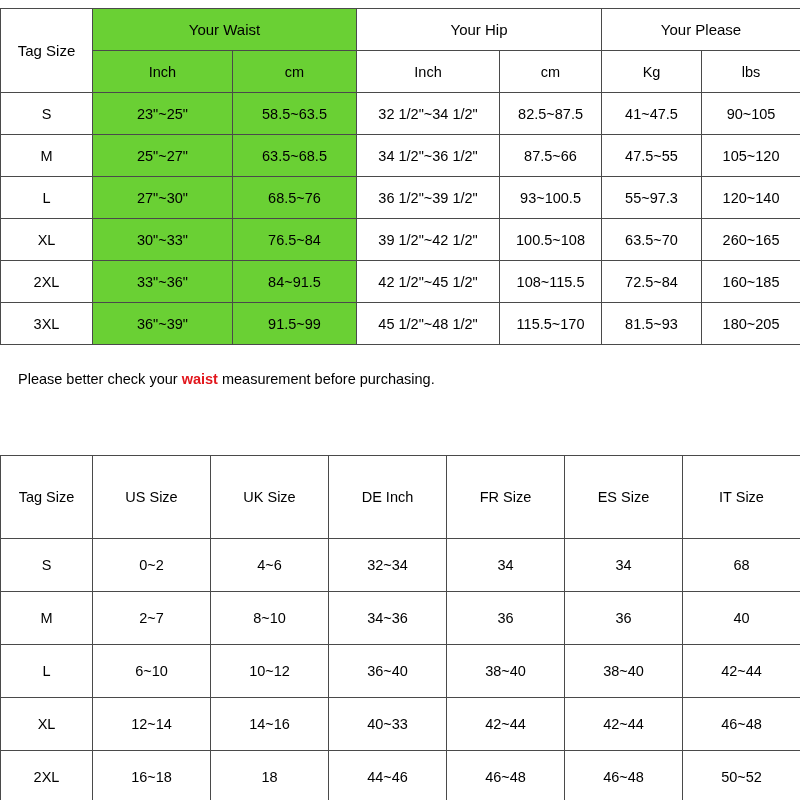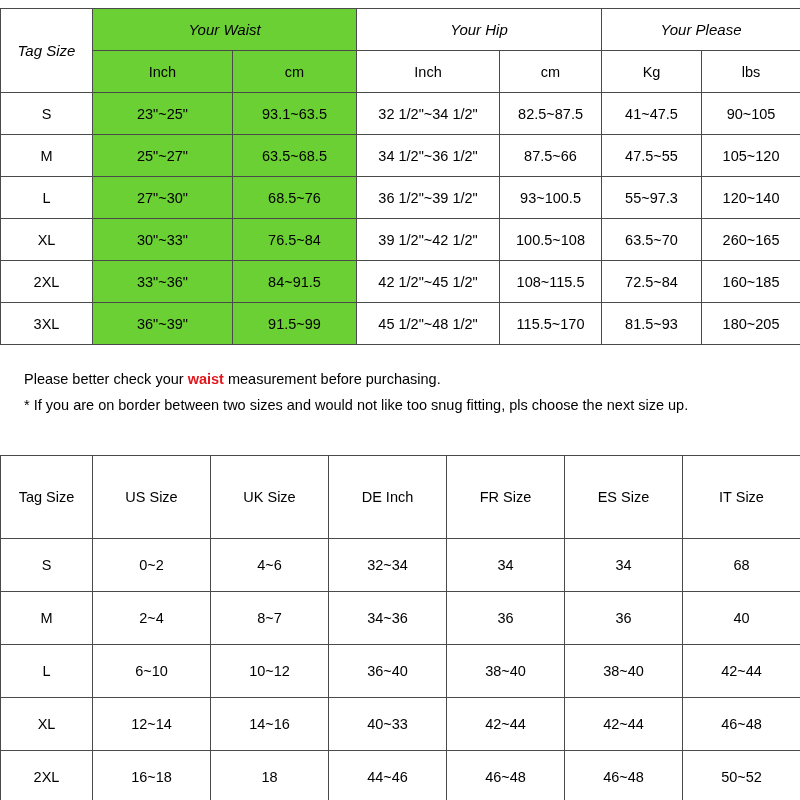--- a/index.html
+++ b/index.html
@@ -48,34 +48,33 @@
     width: 92px;
   }
   #table-one .green {
     background: #6ad034;
   }
   #table-one .green-head {
     background: #6ad034;
   }
   #table-one .hdr {
     font-size: 15px;
-    font-style: italic;
   }
 
   
   .notes {
     position: absolute;
     left: 0px;
     top: 366px;
     width: 800px;
     font-size: 14.5px;
     line-height: 26px;
   }
   .notes .line {
-    padding-left: 24px;
+    padding-left: 18px;
     white-space: nowrap;
   }
   .notes .waist-em {
     color: #e2171d;
     font-weight: bold;
   }
 
   
   #table-two {
     position: absolute;
@@ -119,21 +118,21 @@
         <td class="green-head">cm</td>
         <td>Inch</td>
         <td>cm</td>
         <td>Kg</td>
         <td>lbs</td>
       </tr>
 
       <tr>
         <td>S</td>
         <td class="green">23"~25"</td>
-        <td class="green">93.1~63.5</td>
+        <td class="green">58.5~63.5</td>
         <td>32 1/2"~34 1/2"</td>
         <td>82.5~87.5</td>
         <td>41~47.5</td>
         <td>90~105</td>
       </tr>
       <tr>
         <td>M</td>
         <td class="green">25"~27"</td>
         <td class="green">63.5~68.5</td>
         <td>34 1/2"~36 1/2"</td>
@@ -175,21 +174,20 @@
         <td>45 1/2"~48 1/2"</td>
         <td>115.5~170</td>
         <td>81.5~93</td>
         <td>180~205</td>
       </tr>
     </tbody>
   </table>
 
   <div class="notes">
     <div class="line"><span>Please better check your </span><span class="waist-em">waist</span><span> measurement before purchasing.</span></div>
-    <div class="line">* If you are on border between two sizes and would not like too snug fitting, pls choose the next size up.</div>
   </div>
 
   <table class="size-table" id="table-two">
     <colgroup>
       <col style="width:92px">
       <col style="width:118px">
       <col style="width:118px">
       <col style="width:118px">
       <col style="width:118px">
       <col style="width:118px">
@@ -209,22 +207,22 @@
         <td>S</td>
         <td>0~2</td>
         <td>4~6</td>
         <td>32~34</td>
         <td>34</td>
         <td>34</td>
         <td>68</td>
       </tr>
       <tr>
         <td>M</td>
-        <td>2~4</td>
-        <td>8~7</td>
+        <td>2~7</td>
+        <td>8~10</td>
         <td>34~36</td>
         <td>36</td>
         <td>36</td>
         <td>40</td>
       </tr>
       <tr>
         <td>L</td>
         <td>6~10</td>
         <td>10~12</td>
         <td>36~40</td>

